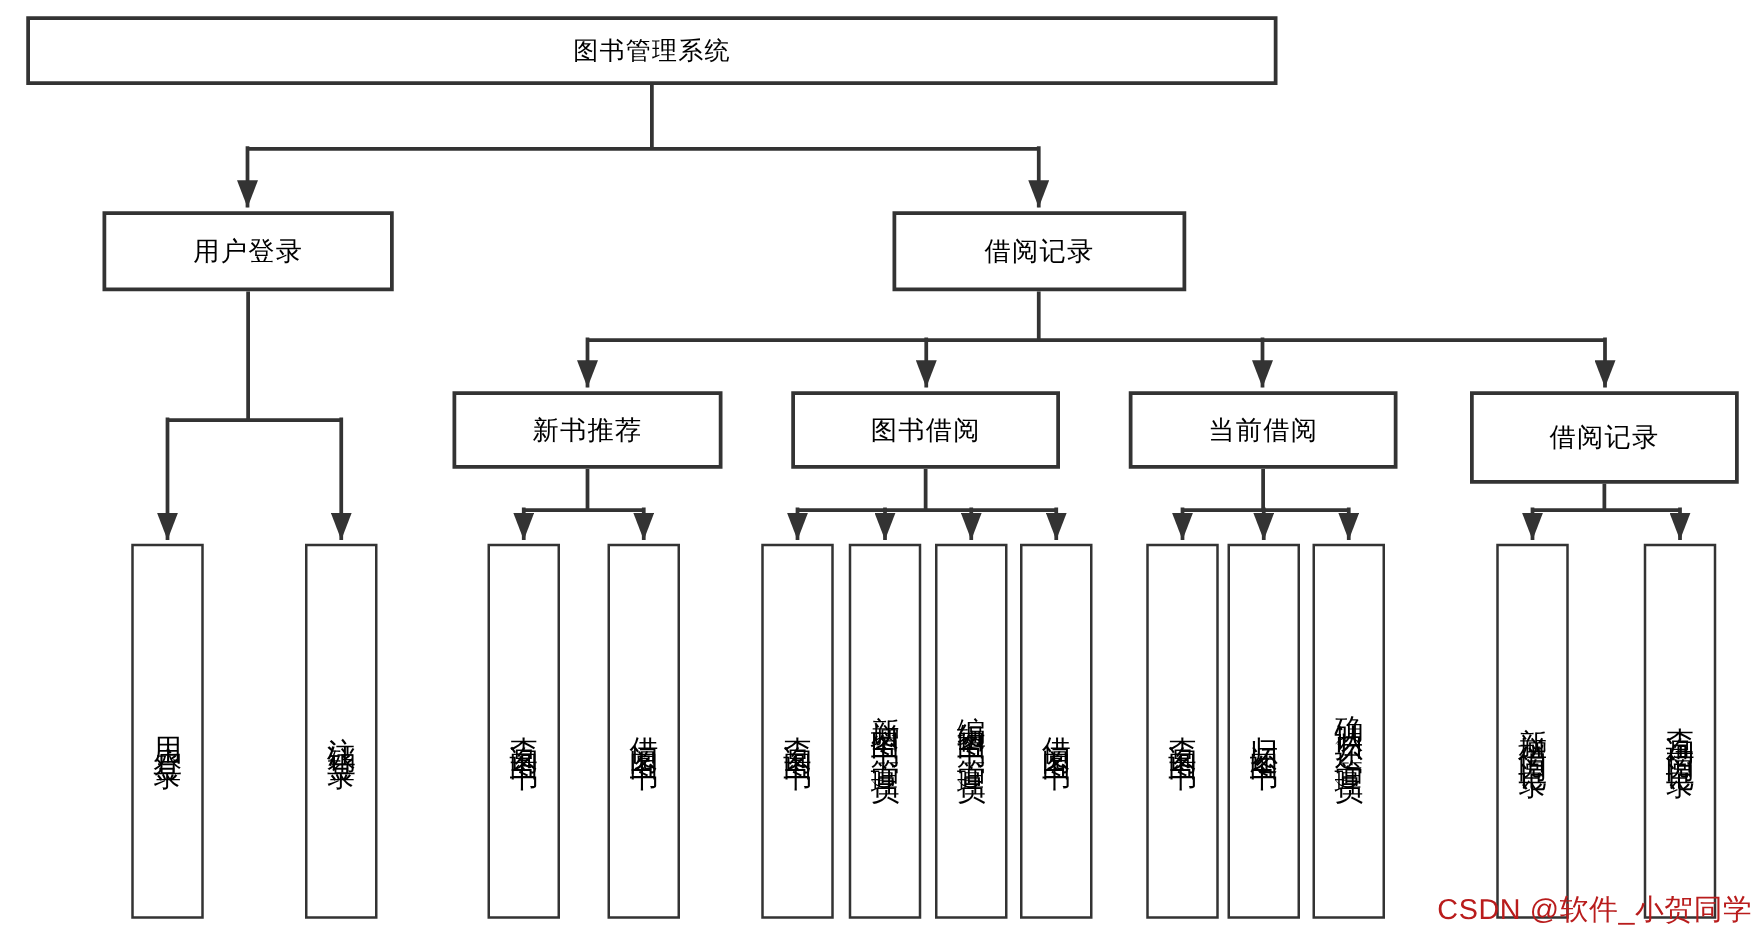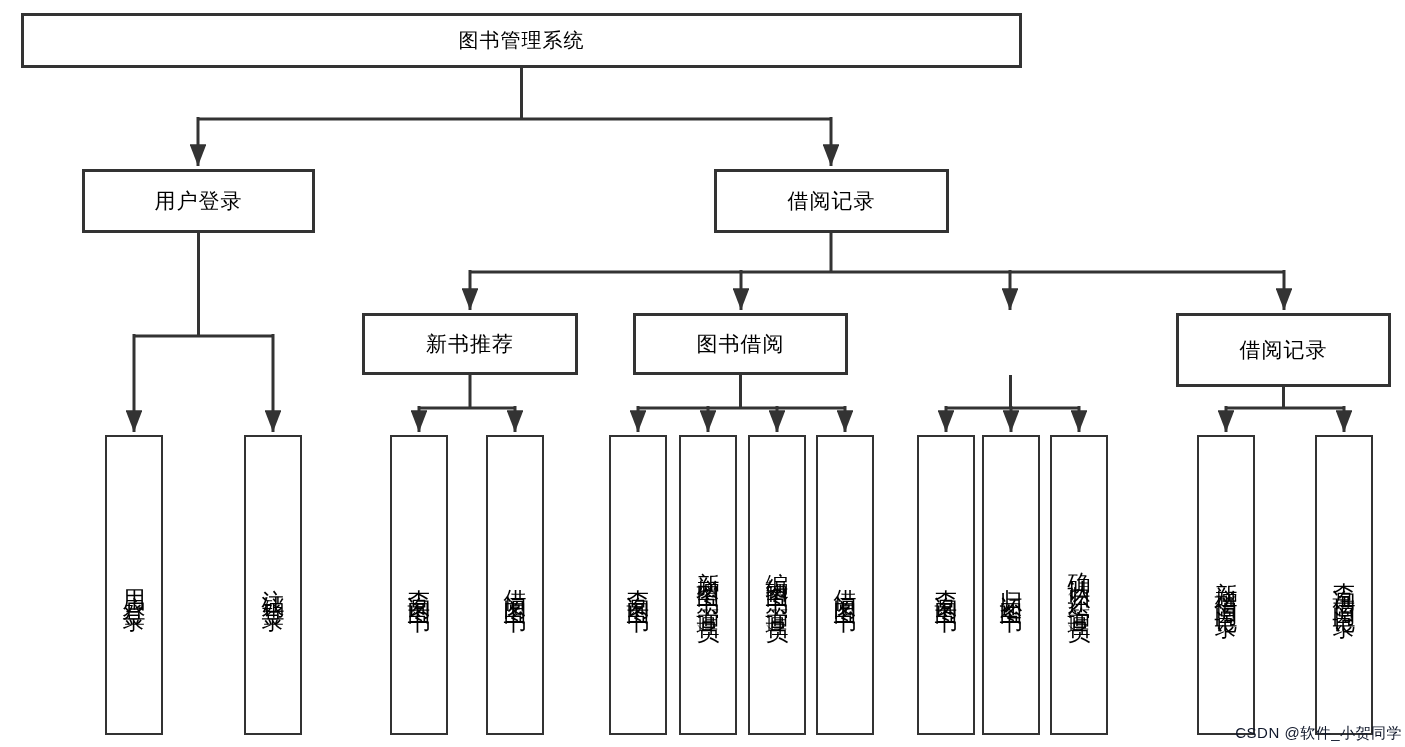--- a/index.html
+++ b/index.html
@@ -45,22 +45,22 @@
     text-orientation: mixed;
     font-size: 23px;
     letter-spacing: 7px;
     line-height: 1;
     white-space: nowrap;
   }
   .watermark {
     position: absolute;
     right: 3px;
     bottom: 4px;
-    font-size: 15px;
-    color: #0f172a;
+    font-size: 23px;
+    color: #b91c1c;
     letter-spacing: 0.5px;
     white-space: nowrap;
   }
 </style>
 </head>
 <body>
 
 <div class="canvas">
 
   <svg class="connectors" viewBox="0 0 1405 747" xmlns="http://www.w3.org/2000/svg">
@@ -116,20 +116,23 @@
   <div class="box box-h" style="left:714px;top:169px;width:235px;height:64px">
     <span>借阅记录</span>
   </div>
 
   <div class="box box-h" style="left:633px;top:313px;width:215px;height:62px">
     <span>图书借阅</span>
   </div>
   <div class="box box-h" style="left:362px;top:313px;width:216px;height:62px">
     <span>新书推荐</span>
   </div>
+  <div class="box box-h" style="left:903px;top:313px;width:215px;height:62px">
+    <span>当前借阅</span>
+  </div>
   <div class="box box-h" style="left:1176px;top:313px;width:215px;height:74px">
     <span>借阅记录</span>
   </div>
 
   <div class="box box-v" style="left:105px;top:435px;width:58px;height:300px">
     <span>用户登录</span>
   </div>
   <div class="box box-v" style="left:244px;top:435px;width:58px;height:300px">
     <span>注销登录</span>
   </div>

